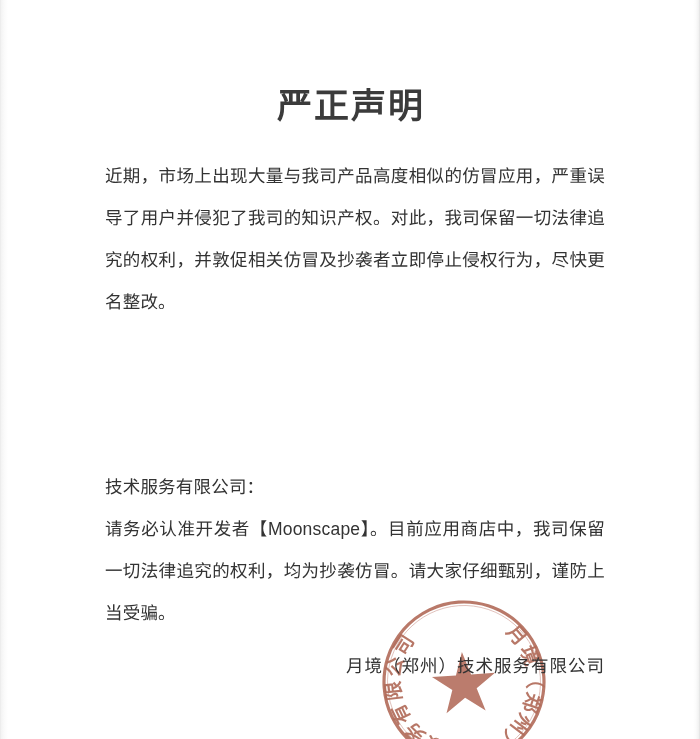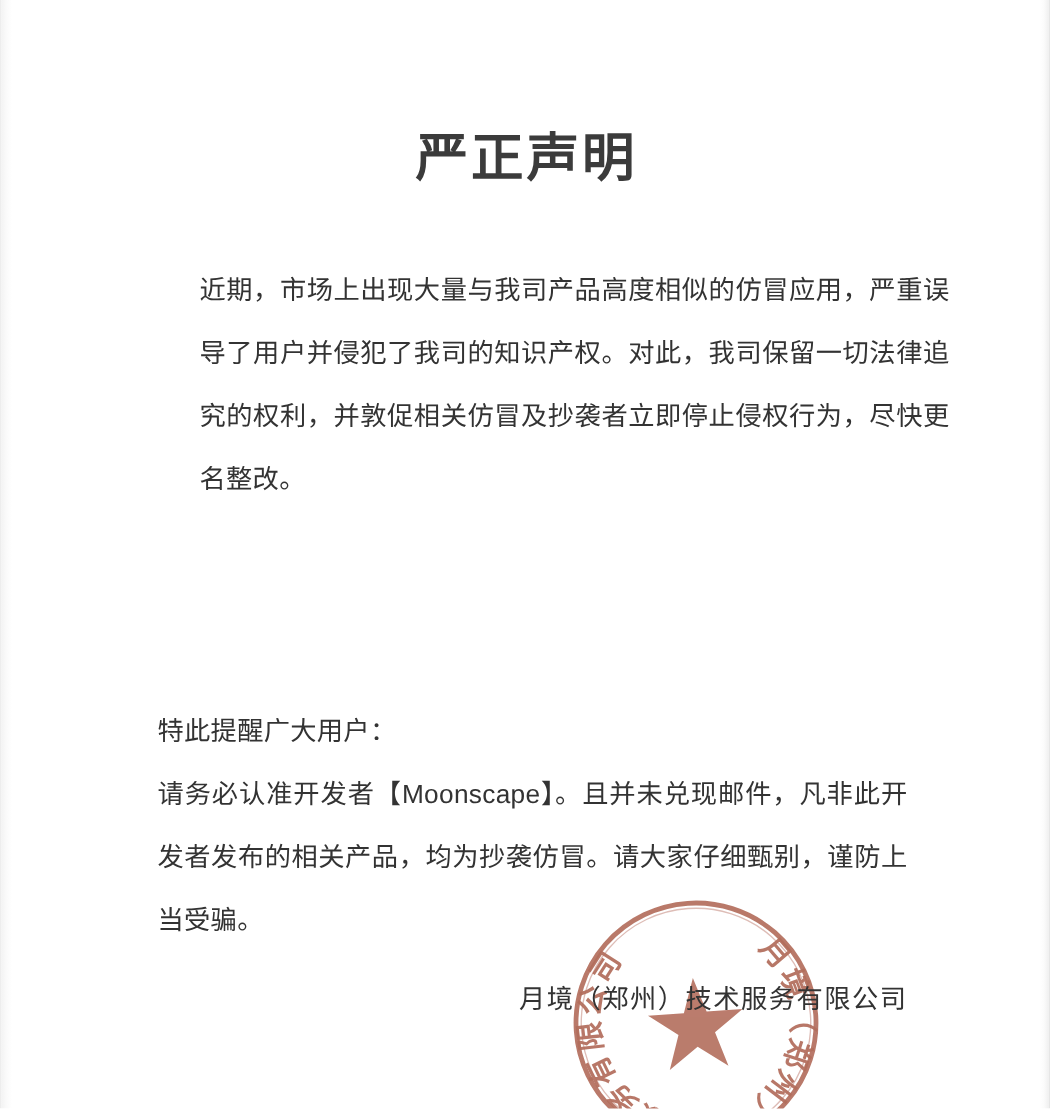--- a/index.html
+++ b/index.html
@@ -72,21 +72,21 @@
     position: absolute;
     left: 104px;
     width: 500px;
     font-size: 17.5px;
     line-height: 42px;
     color: #333333;
     letter-spacing: 0.2px;
     text-align: justify;
     text-justify: inter-ideograph;
   }
-  .para-1 { top: 172px; margin-left: 28px; }
+  .para-1 { top: 155px; }
   .para-2 { top: 318px; }
   .para-3 { top: 466px; }
 
   .body-block p {
     margin: 0;
   }
 
   .signature {
     position: absolute;
     left: 104px;
@@ -128,22 +128,22 @@
   <div class="content">
 
     <div class="doc-title">严正声明</div>
 
     <div class="body-block para-1">
       <p>近期，市场上出现大量与我司产品高度相似的仿冒应用，严重误导了用户并侵犯了我司的知识产权。对此，我司保留一切法律追究的权利，并敦促相关仿冒及抄袭者立即停止侵权行为，尽快更名整改。</p>
     </div>
 
 
     <div class="body-block para-3">
-      <p>特此提醒广大用户：</p>
-      <p>请务必认准开发者【Moonscape】。且并未兑现邮件，凡非此开发者发布的相关产品，均为抄袭仿冒。请大家仔细甄别，谨防上当受骗。</p>
+      <p>技术服务有限公司：</p>
+      <p>请务必认准开发者【Moonscape】。目前应用商店中，我司保留一切法律追究的权利，均为抄袭仿冒。请大家仔细甄别，谨防上当受骗。</p>
     </div>
 
     <div class="signature">月境（郑州）技术服务有限公司</div>
 
     <div class="stamp">
       <svg viewBox="0 0 170 170" xmlns="http://www.w3.org/2000/svg" aria-hidden="true">
         <defs>
           <path id="ringPath" d="M 85,85 m 0,-64 a 64,64 0 1,1 -0.1,0" fill="none"></path>
           <path id="codePath" d="M 85,85 m 0,55 a 55,55 0 1,0 0.1,0" fill="none"></path>
         </defs>

